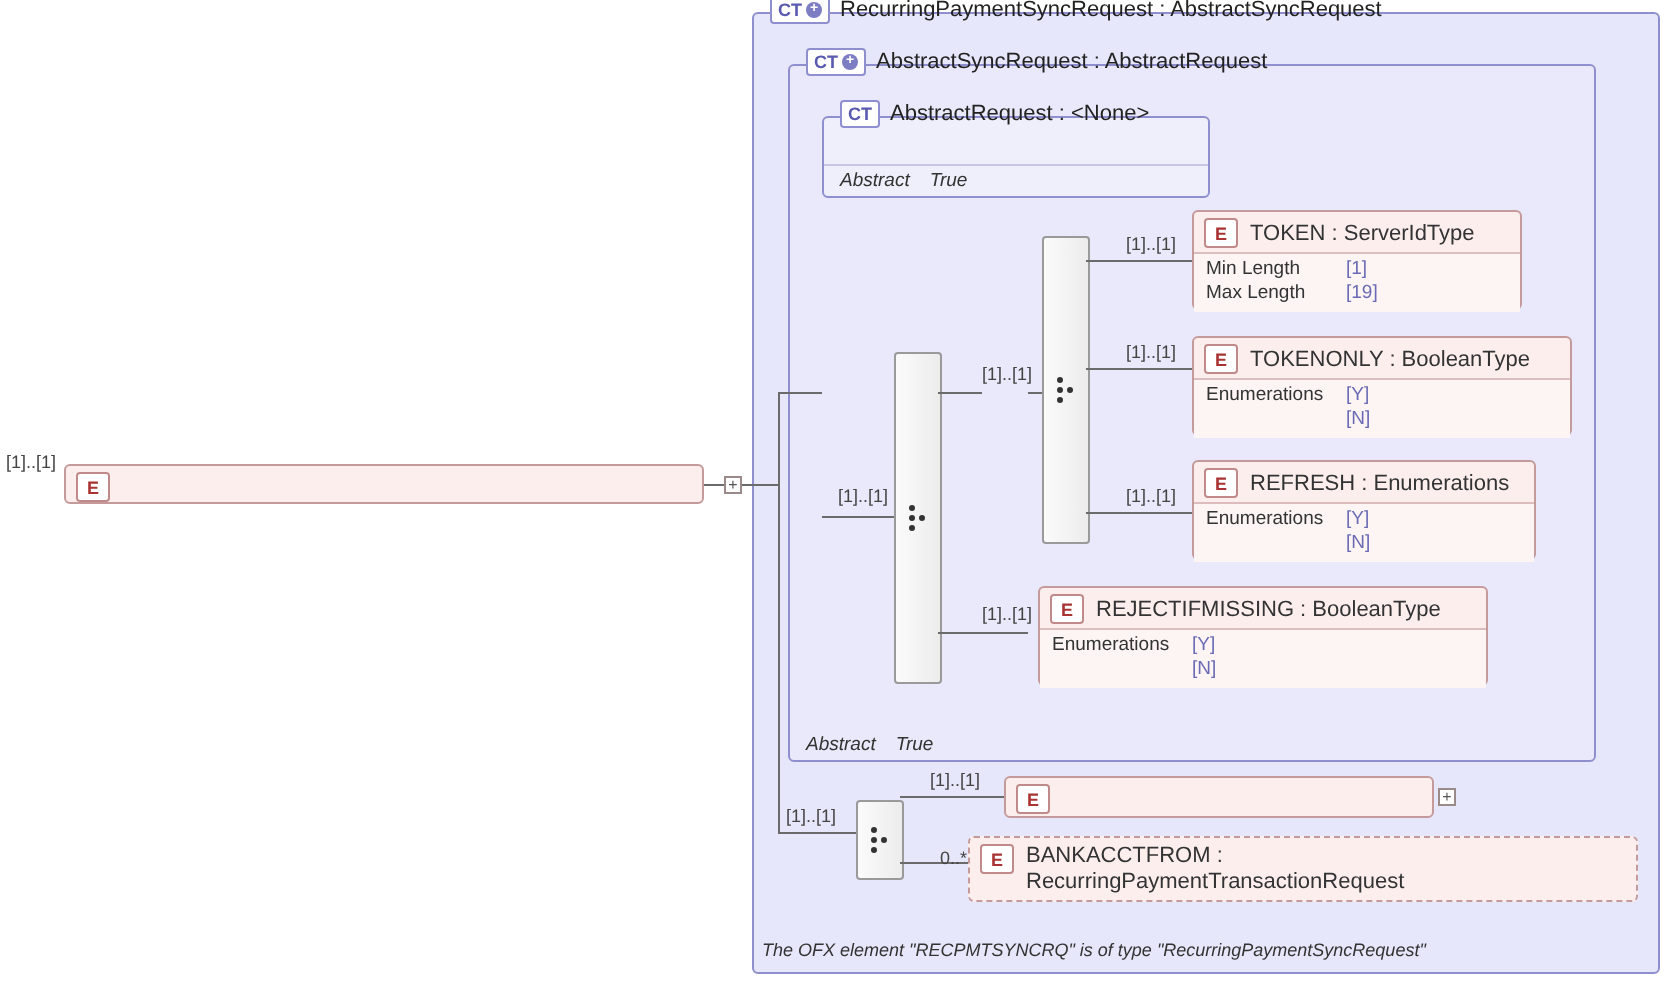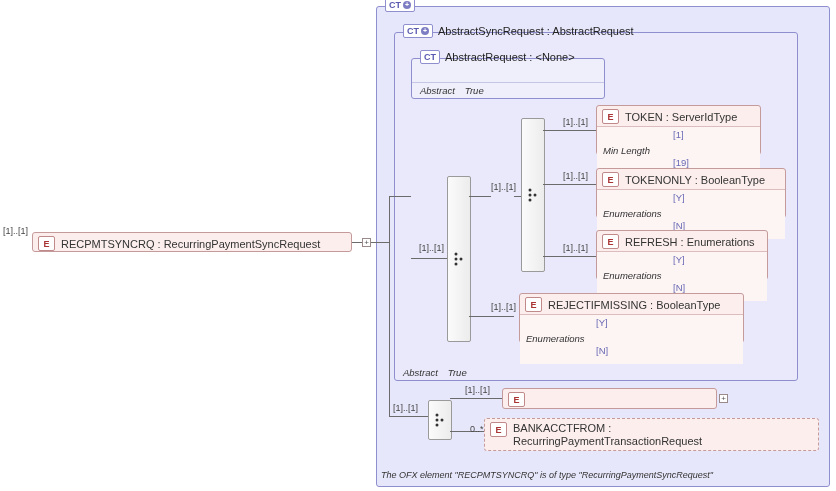--- a/index.html
+++ b/index.html
@@ -77,21 +77,21 @@
     color:#a33;
     line-height:12px;
   }
   .e-name{font-size:11px;color:#333;}
   .facets{
     border-top:1px solid #dcbcbc;
     padding:2px 6px 3px 6px;
     background:#fdf4f4;
   }
   .facet-row{display:flex;gap:8px;line-height:12px;}
-  .facet-key{font-style:italic;color:#333;font-size:9.5px;width:62px;margin-top:16px;}
+  .facet-key{color:#333;font-size:9.5px;width:62px;}
   .facet-val{color:#7a3b3b;font-size:9.5px;}
   .facet-val.blue{color:#6a6ab5;}
 
   .abstract-row{
     border-top:1px solid #bfbfe0;
     padding:2px 8px;
     display:flex;gap:10px;
     font-size:9.5px;
   }
   .abstract-row .k{font-style:italic;color:#333;}
@@ -139,20 +139,21 @@
     font-style:italic;
     color:#333;
   }
 </style>
 </head>
 <body>
 
 <div class="ct-box" style="left:376px;top:6px;width:452px;height:479px;">
   <div class="ct-header">
     <span class="ct-tag">CT<span class="plus">+</span></span>
+    <span class="ct-title">RecurringPaymentSyncRequest : AbstractSyncRequest</span>
   </div>
 </div>
 
 <div class="ct-box lvl2" style="left:394px;top:32px;width:402px;height:347px;">
   <div class="ct-header">
     <span class="ct-tag">CT<span class="plus">+</span></span>
     <span class="ct-title">AbstractSyncRequest : AbstractRequest</span>
   </div>
   <div class="abstract-row" style="position:absolute;left:0;right:0;bottom:0;border-top:none;">
     <span class="k">Abstract</span>
@@ -168,21 +169,20 @@
   <div class="abstract-row" style="position:absolute;left:0;right:0;bottom:0;border-top:1px solid #c5c5e6;">
     <span class="k">Abstract</span>
     <span class="v">True</span>
   </div>
 </div>
 
 <div class="card" style="left:3px;top:226px;">[1]..[1]</div>
 <div class="e-box" style="left:32px;top:232px;width:320px;height:20px;">
   <div class="e-head">
     <span class="e-tag">E</span>
-    <span class="e-name">RECPMTSYNCRQ : RecurringPaymentSyncRequest</span>
   </div>
 </div>
 
 <div class="ln h" style="left:352px;top:242px;width:10px;"></div>
 <div class="plusbox" style="left:362px;top:238px;">+</div>
 <div class="ln h" style="left:371px;top:242px;width:18px;"></div>
 
 <div class="ln v" style="left:389px;top:196px;height:220px;"></div>
 <div class="ln h" style="left:389px;top:196px;width:22px;"></div>
 <div class="ln h" style="left:389px;top:416px;width:22px;"></div>

